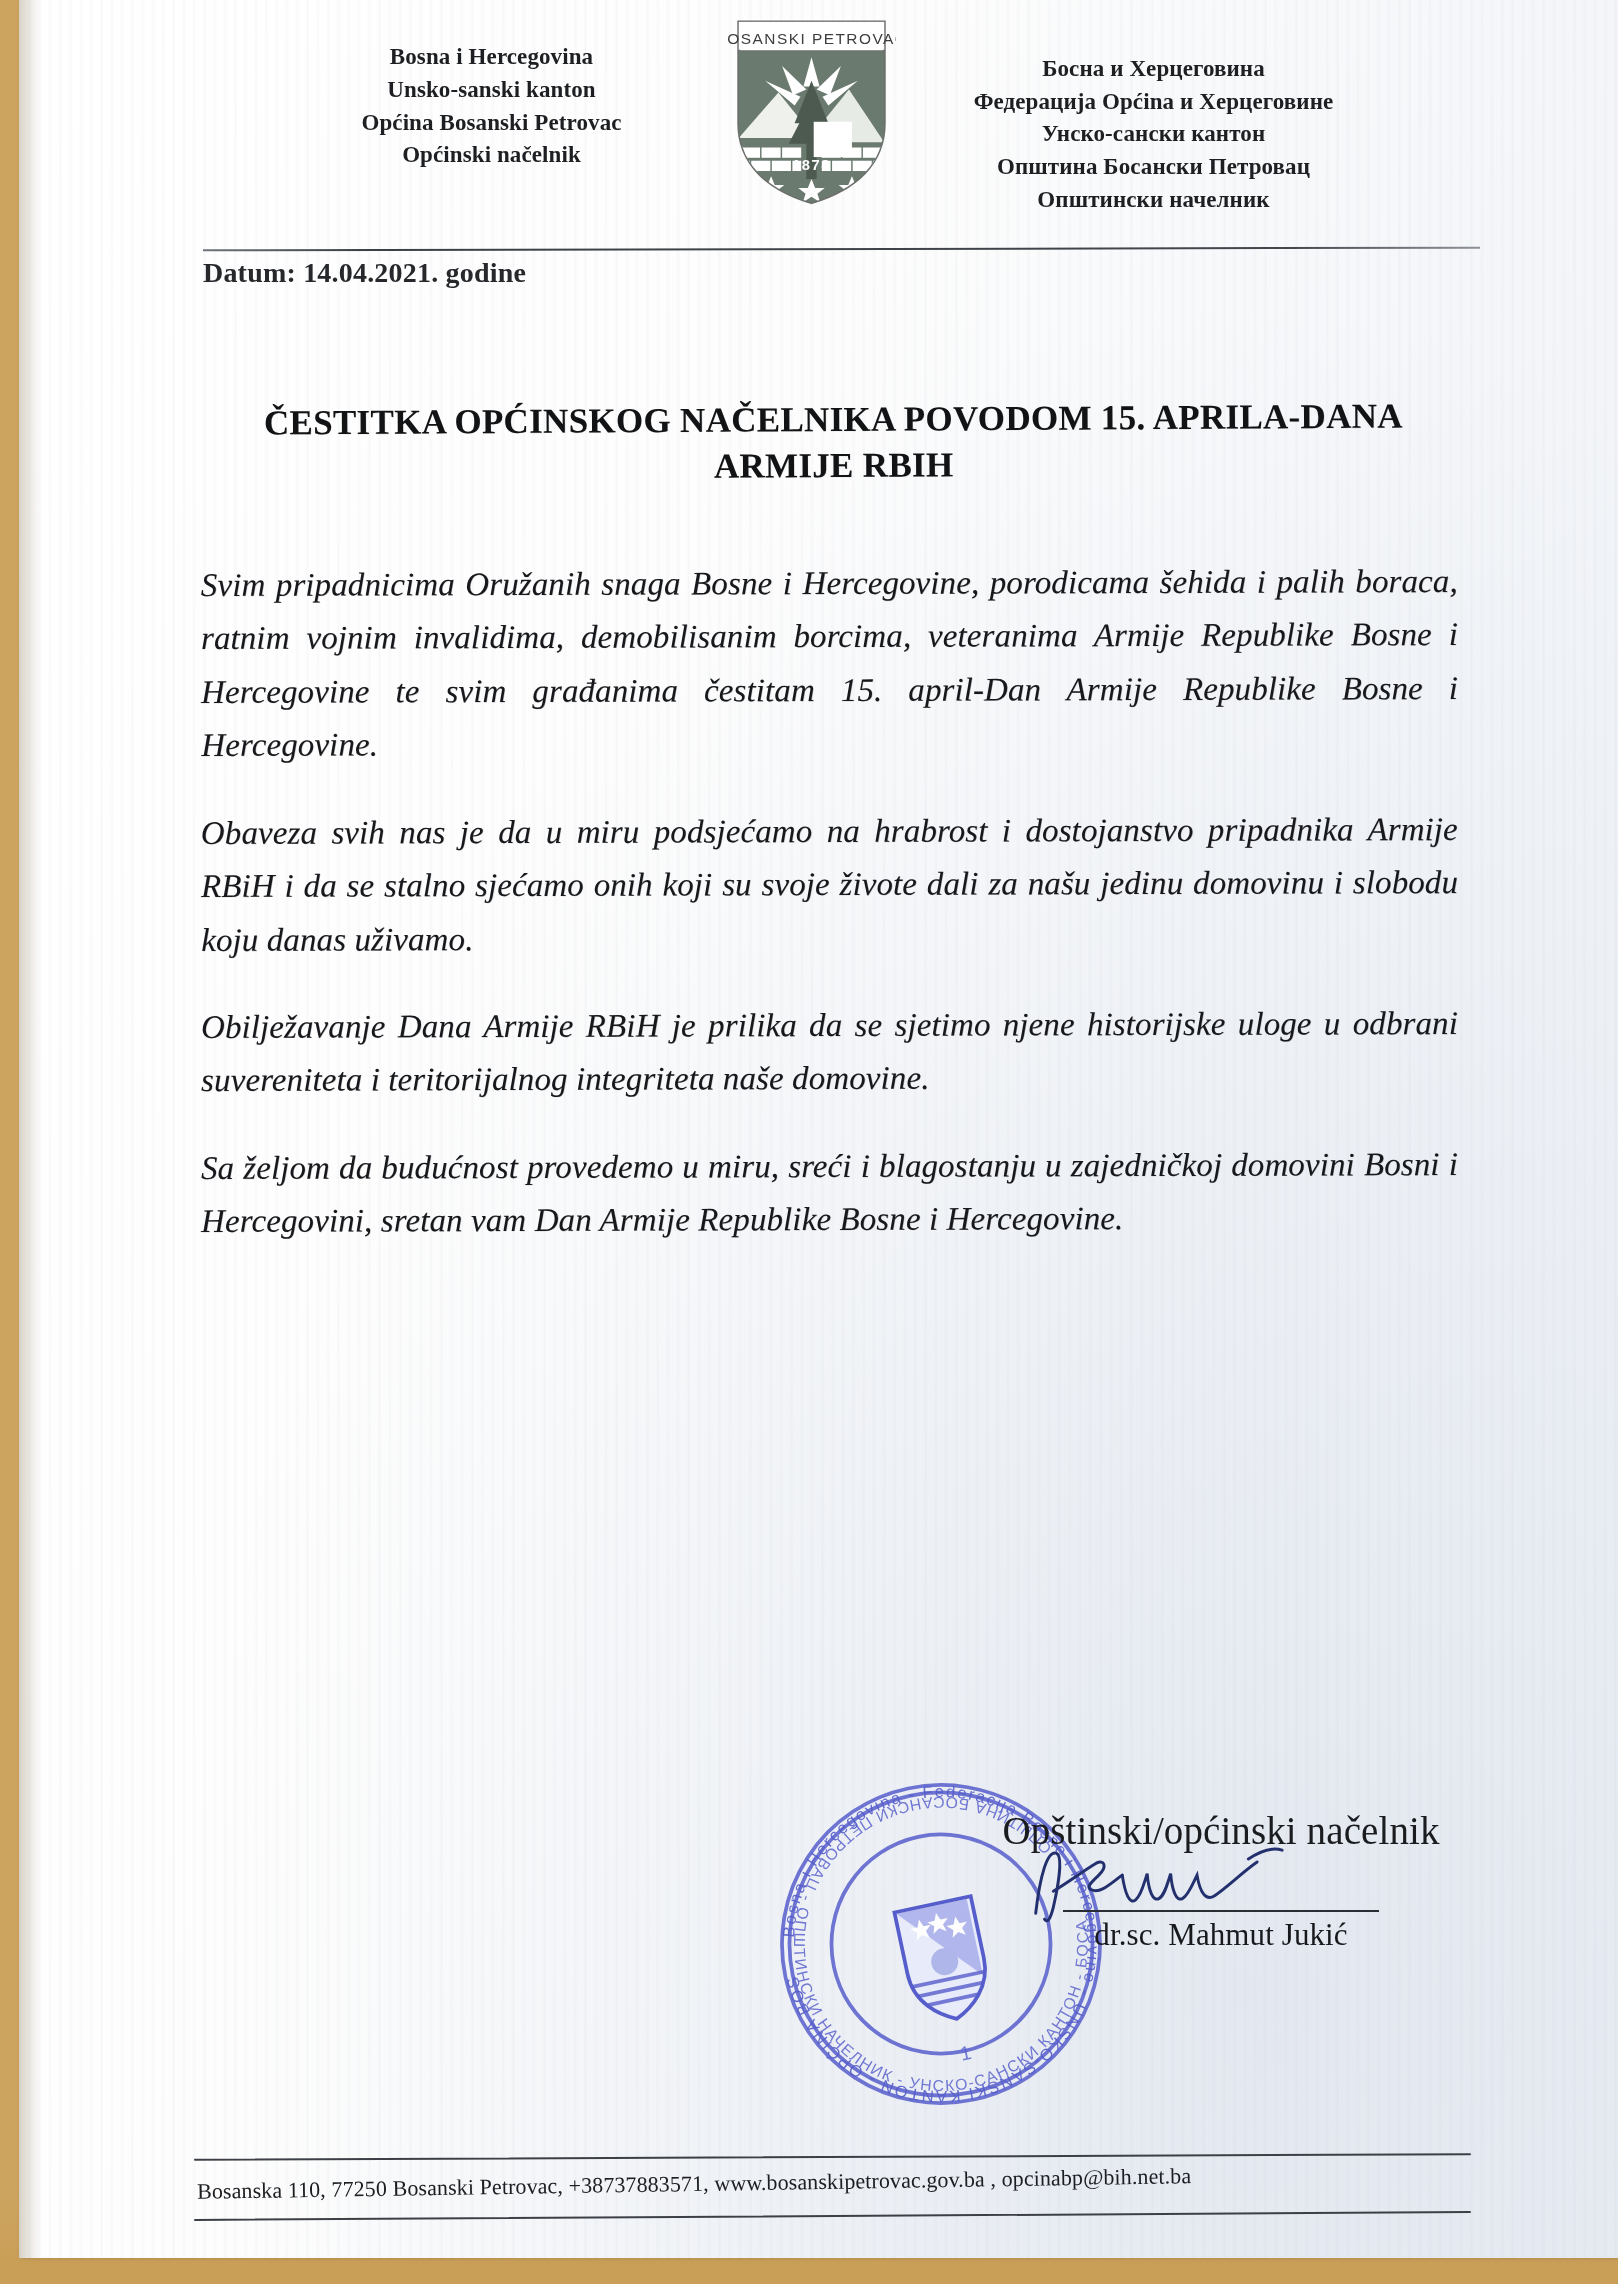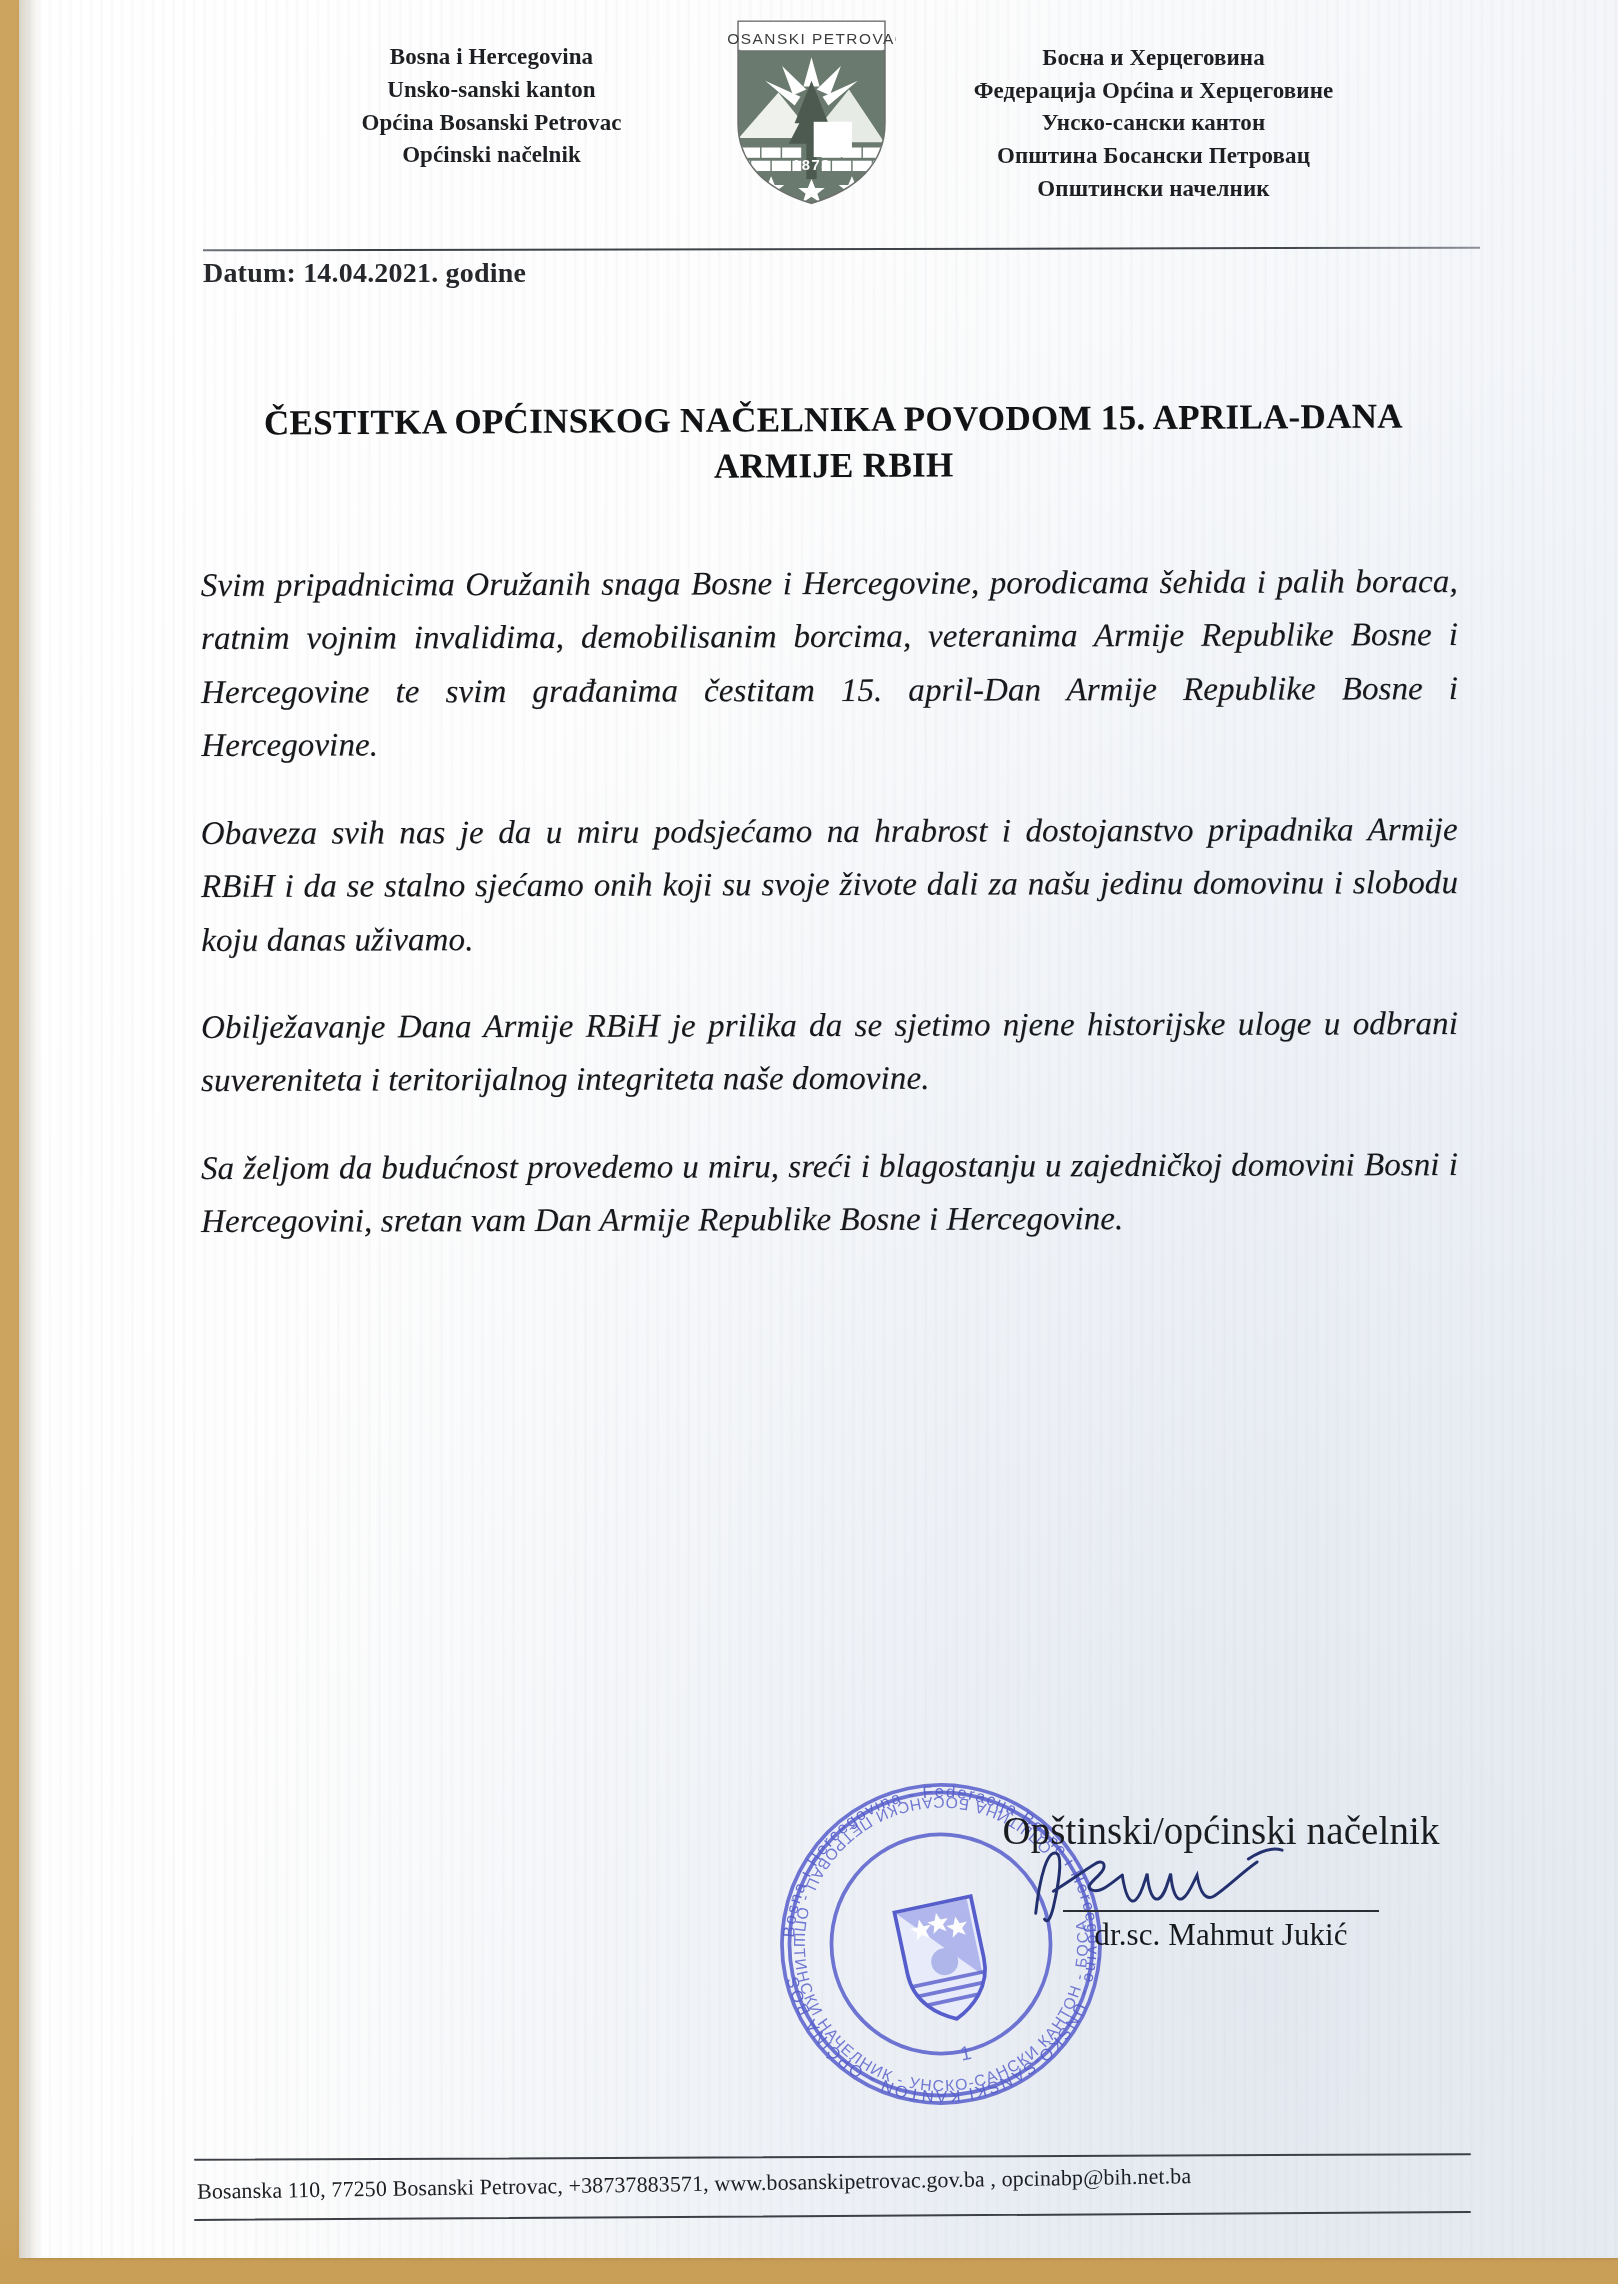--- a/index.html
+++ b/index.html
@@ -71,21 +71,21 @@
     flex: 0 0 auto;
     text-align: center;
     font-size: 23px;
     line-height: 1.42;
     font-weight: 700;
     color: #1d1f22;
     letter-spacing: 0.1px;
     font-family: "Liberation Serif","DejaVu Serif",serif;
   }
   .lh-col.left  { width: 456px; margin-top: 7.3px; }
-  .lh-col.right { width: 500px; margin-top: 8px; }
+  .lh-col.right { width: 500px; margin-top: 19px; }
   .lh-col div { white-space: nowrap; }
 
   
   .crest-wrap{
     width: 184px;
     display:flex; align-items:flex-start; justify-content:center;
     margin-top: -20.6px;
   }
 
   

